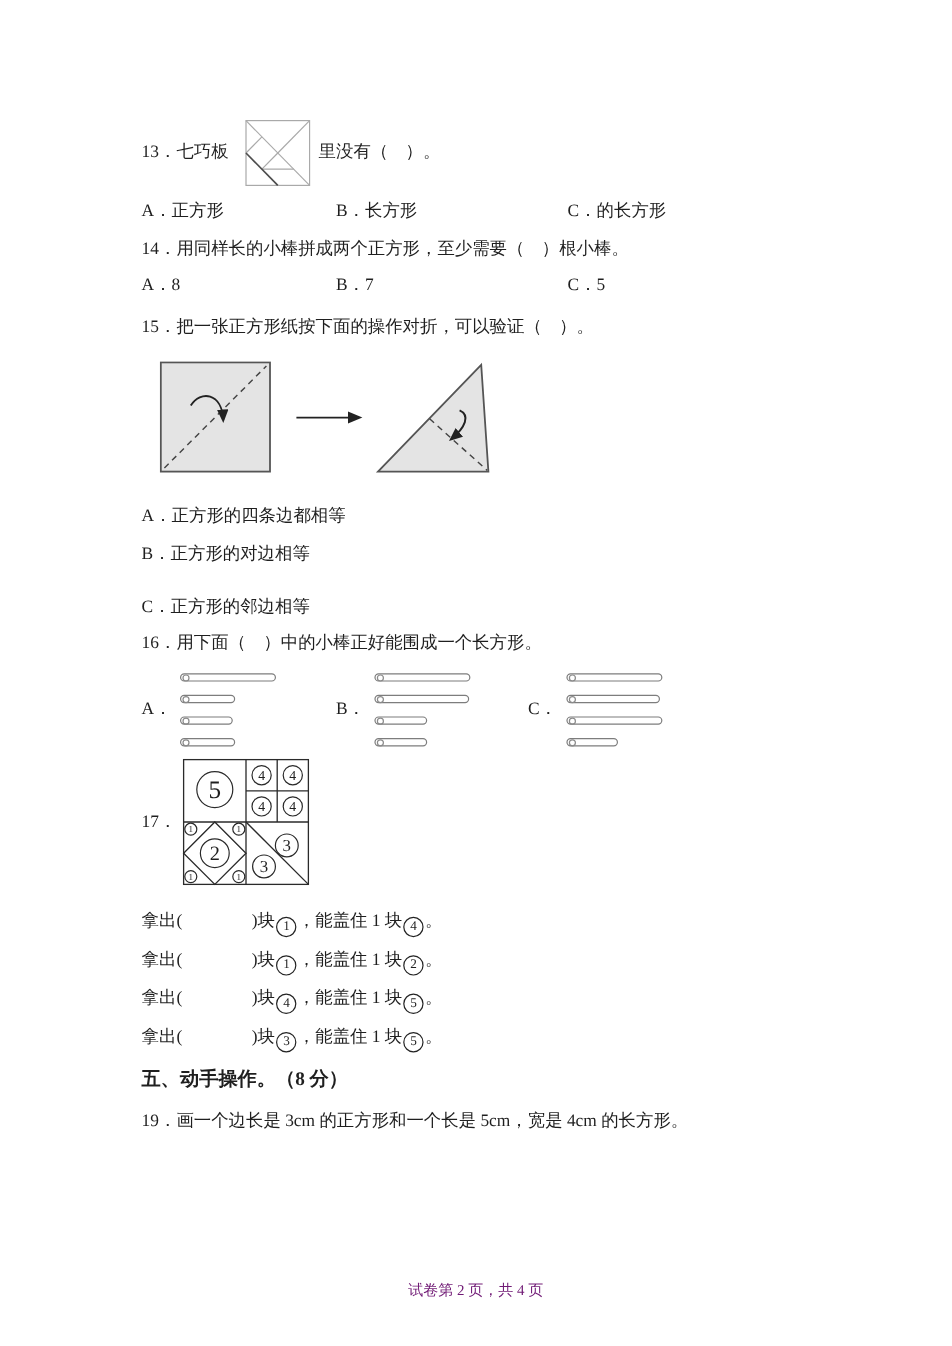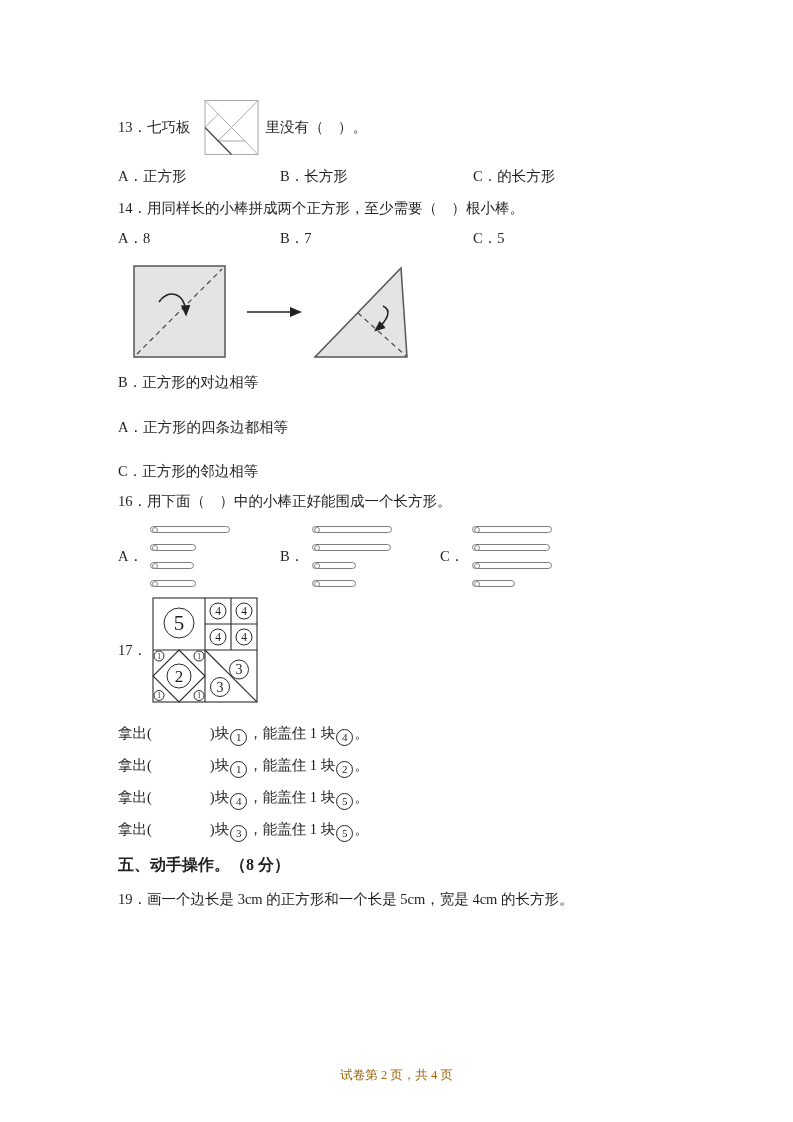--- a/index.html
+++ b/index.html
@@ -30,21 +30,21 @@
   .stick::before{content:'';position:absolute;left:1px;top:0;width:4px;height:4px;border:1px solid #8a8a8a;border-radius:50%;}
   .sec-heading{margin-top:22px;font-size:16px;font-weight:bold;}
   .q17-row{margin-top:10px;display:flex;align-items:center;}
   .q17-label{width:34px;}
   .blank-line{margin-top:13px;height:19px;}
   .blank-line.first{margin-top:21px;}
   .blank-gap{display:inline-block;width:58px;}
   .cn{display:inline-flex;align-items:center;justify-content:center;width:15px;height:15px;border:1px solid #222;border-radius:50%;font-size:11px;line-height:1;vertical-align:-3px;margin:0 1px;font-family:"Liberation Serif",serif;}
   .sec5{margin-top:16px;}
   .q18{margin-top:15px;}
-  .footer{position:absolute;top:1068px;left:0;right:0;text-align:center;font-size:12.5px;color:#a16207;}
+  .footer{position:absolute;top:1068px;left:0;right:0;text-align:center;font-size:12.5px;color:#701a75;}
   svg{display:block;}
   .tangram-box{margin:0 7px;}
 </style>
 </head>
 <body>
 
 <div class="content">
 
   <div class="q13-row">
     <span class="seg">13．七巧板</span>
@@ -72,40 +72,41 @@
     <div><span>C．</span><span>的长方形</span></div>
   </div>
 
   <div class="q14 row">14．用同样长的小棒拼成两个正方形，至少需要（　）根小棒。</div>
   <div class="opts3b">
     <div><span>A．</span><span>8</span></div>
     <div><span>B．</span><span>7</span></div>
     <div><span>C．</span><span>5</span></div>
   </div>
 
+  <div class="q15 row">15．把一张正方形纸按下面的操作对折，可以验证（　）。</div>
   <div class="fold-row">
     <svg width="94" height="94" viewBox="0 0 94 94">
       <rect x="1" y="1" width="91" height="91" fill="#e4e4e4" stroke="#555" stroke-width="1.5"></rect>
       <line x1="4" y1="89" x2="89" y2="4" stroke="#444" stroke-width="1.2" stroke-dasharray="5,4"></line>
       <path d="M26,37 C34,24 52,26 53,49" fill="none" stroke="#222" stroke-width="1.6" marker-end="url(#ah)"></path>
     </svg>
     <div class="gap1"></div>
     <svg width="58" height="14" viewBox="0 0 58 14">
       <line x1="2" y1="7" x2="45" y2="7" stroke="#222" stroke-width="1.5"></line>
       <polygon points="45,2 57,7 45,12" fill="#222"></polygon>
     </svg>
     <div class="gap2"></div>
     <svg width="96" height="94" viewBox="0 0 96 94">
       <polygon points="2,92 94,92 88,3" fill="#e4e4e4" stroke="#555" stroke-width="1.5"></polygon>
       <line x1="45" y1="48" x2="93" y2="91" stroke="#444" stroke-width="1.2" stroke-dasharray="5,4"></line>
       <path d="M70,41 C79,45 75,55 63,65" fill="none" stroke="#222" stroke-width="1.6" marker-end="url(#ah)"></path>
     </svg>
   </div>
+  <div class="q15opt first row"><span>A．</span><span>正方形的四条边都相等</span></div>
   <div class="q15opt row"><span>B．</span><span>正方形的对边相等</span></div>
-  <div class="q15opt first row"><span>A．</span><span>正方形的四条边都相等</span></div>
   <div class="q15opt tight row"><span>C．</span><span>正方形的邻边相等</span></div>
 
   <div class="q16 row">16．用下面（　）中的小棒正好能围成一个长方形。</div>
   <div class="sticks-row">
     <div class="stick-group">
       <span class="stick-label">A．</span>
       <div class="stick-stack">
           <div class="stick" style="width: 80px;"></div>
           <div class="stick" style="width: 46px;"></div>
           <div class="stick" style="width: 44px;"></div>

